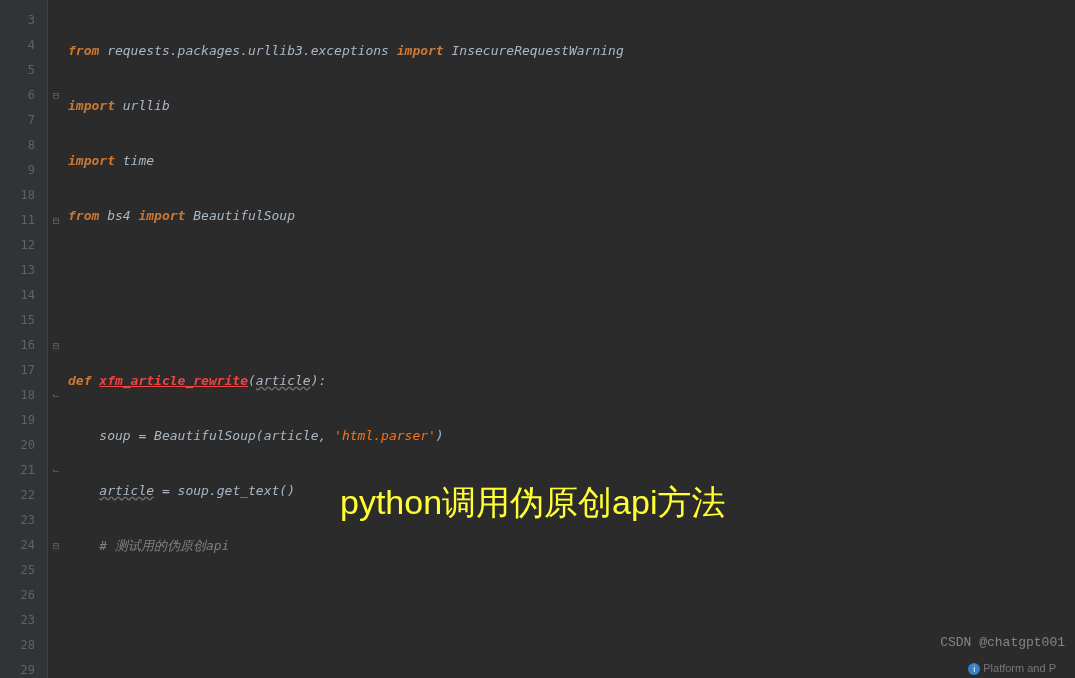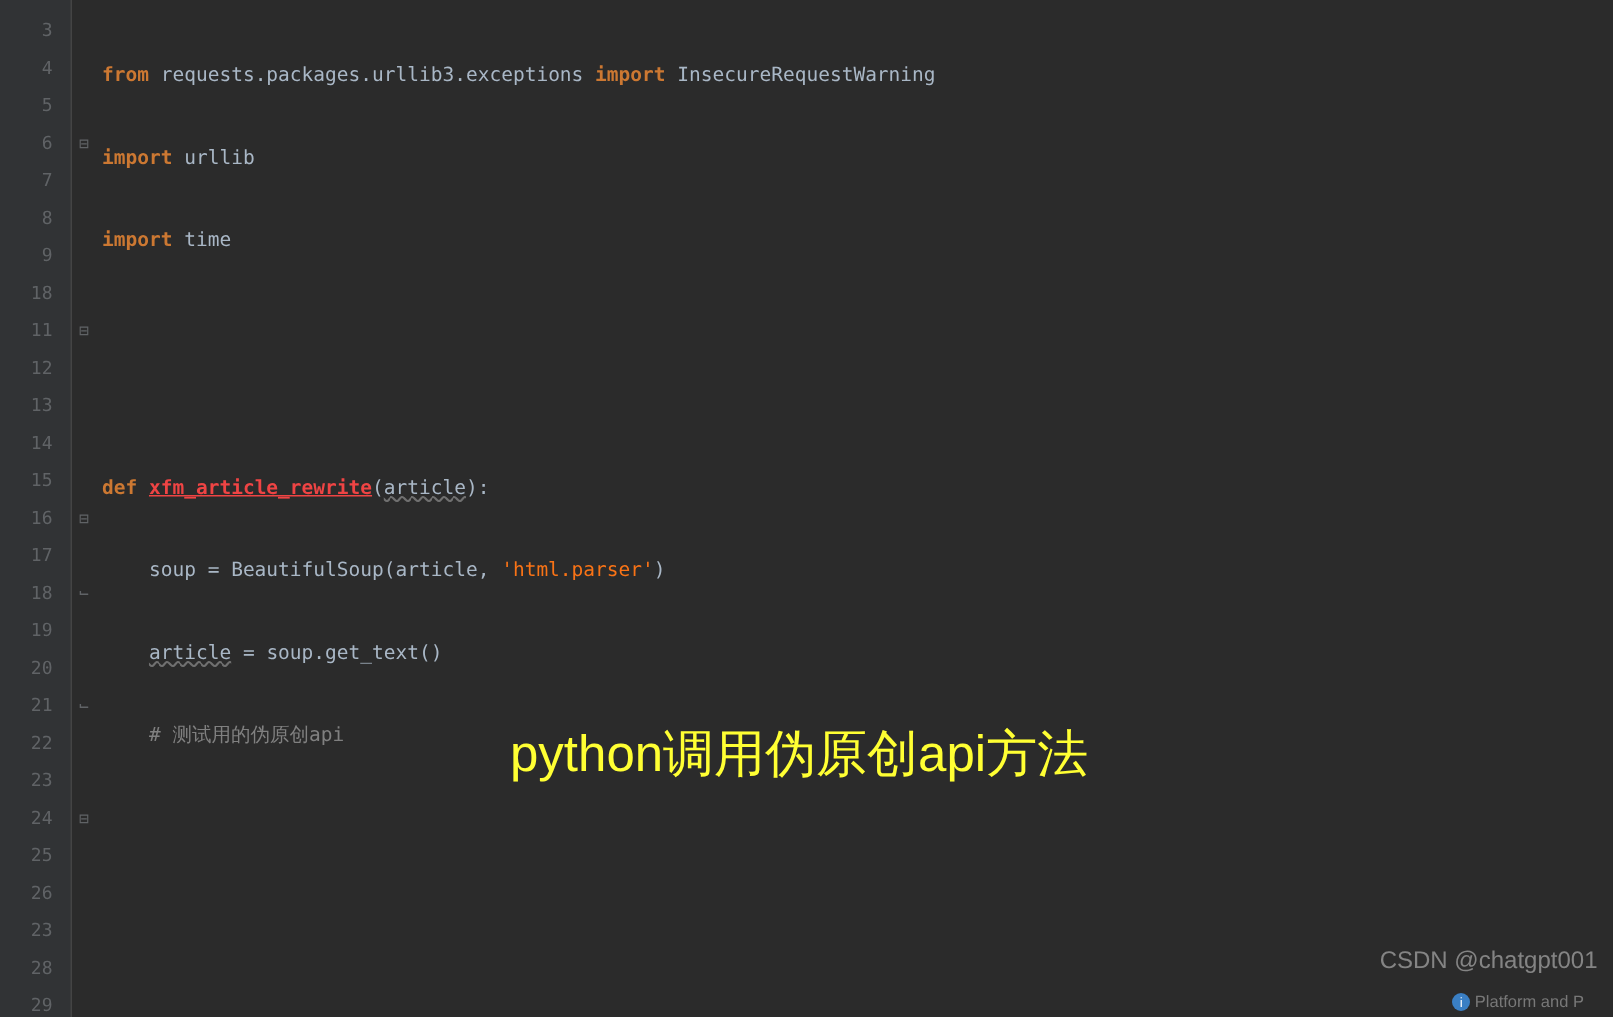--- a/index.html
+++ b/index.html
@@ -54,38 +54,39 @@
   display: inline-block;
   transform: rotate(180deg) scaleX(-1);
   font-size: 11px;
 }
 .code {
   flex: 1;
   padding-top: 8px;
   padding-left: 4px;
   white-space: pre;
   position: relative;
+  font-style: italic;
 }
 .code .line {
   height: 25px;
   line-height: 25px;
   position: relative;
 }
 .kw { color: #cc7832; font-weight: bold; }
 .str { color: #f97316; }
 .cmt { color: #808080; }
 .under { text-decoration: underline; text-decoration-color: #707070; text-decoration-style: wavy; }
 .watermark1 {
   position: absolute;
   right: 10px;
   bottom: 28px;
   color: #aaa;
-  font-size: 16px;
+  font-size: 13px;
   opacity: 0.7;
-  font-family: Liberation Sans, sans-serif;
+  font-family: Liberation Mono, monospace;
 }
 .statusbar {
   position: absolute;
   bottom: 0;
   right: 0;
   height: 20px;
   line-height: 20px;
   color: #787878;
   font-size: 11px;
   padding-right: 19px;
@@ -175,20 +176,21 @@
     <div class="fm"></div>
       <div class="fm"></div>
       <div class="fm"></div>
       <div class="fm"></div>
       <div class="fm"></div>
   </div>
   <div class="code">
     <div class="line"><span class="kw">from</span><span> requests.packages.urllib3.exceptions </span><span class="kw">import</span><span> InsecureRequestWarning</span></div>
     <div class="line"><span class="kw">import</span><span> urllib</span></div>
     <div class="line"><span class="kw">import</span><span> time</span></div>
+    <div class="line"><span class="kw">from</span><span> bs4 </span><span class="kw">import</span><span> BeautifulSoup</span></div>
     <div class="line"></div>
     <div class="line"></div>
     <div class="line"><span class="kw">def </span><span class="linefn">xfm_article_rewrite</span><span>(</span><span class="under">article</span><span>):</span></div>
     <div class="line"><span>    soup = BeautifulSoup(article, </span><span class="str">'html.parser'</span><span>)</span></div>
     <div class="line"><span>    </span><span class="under">article</span><span> = soup.get_text()</span></div>
     <div class="line"><span class="cmt">    # 测试用的伪原创api</span></div>
     
     
     
     

